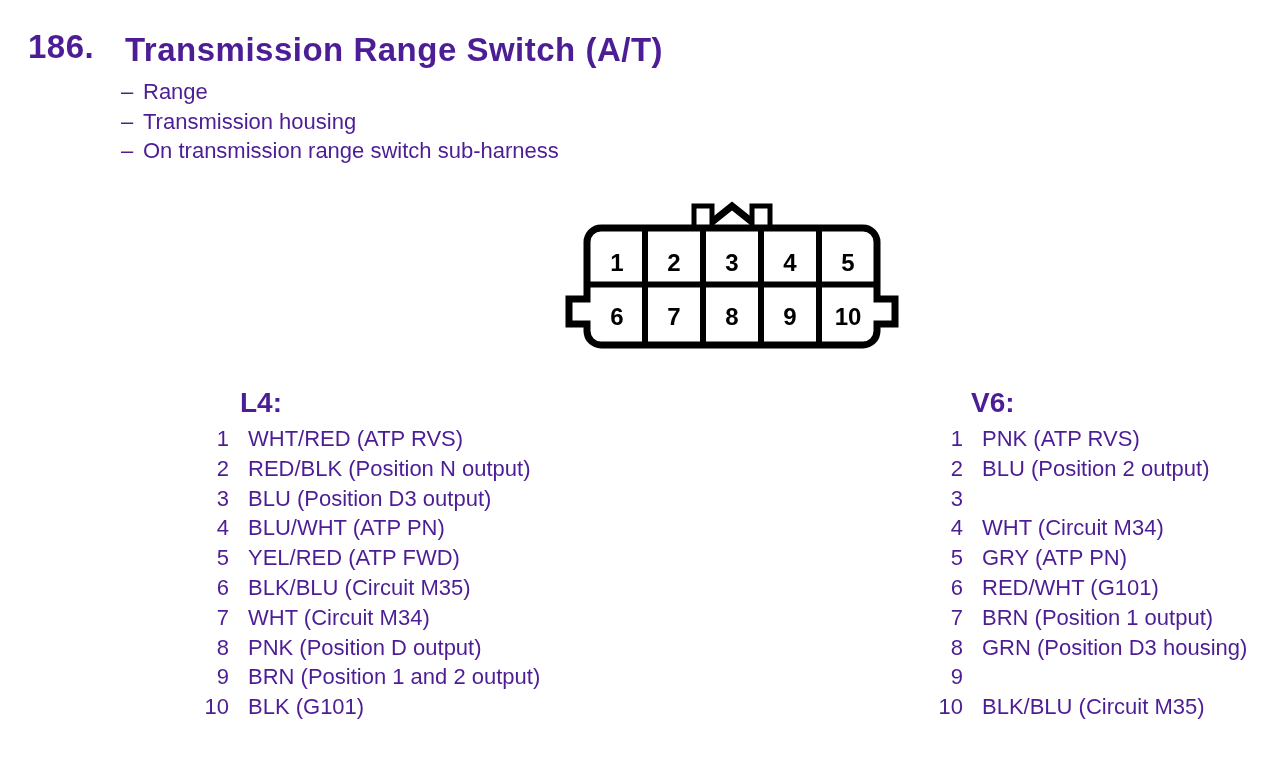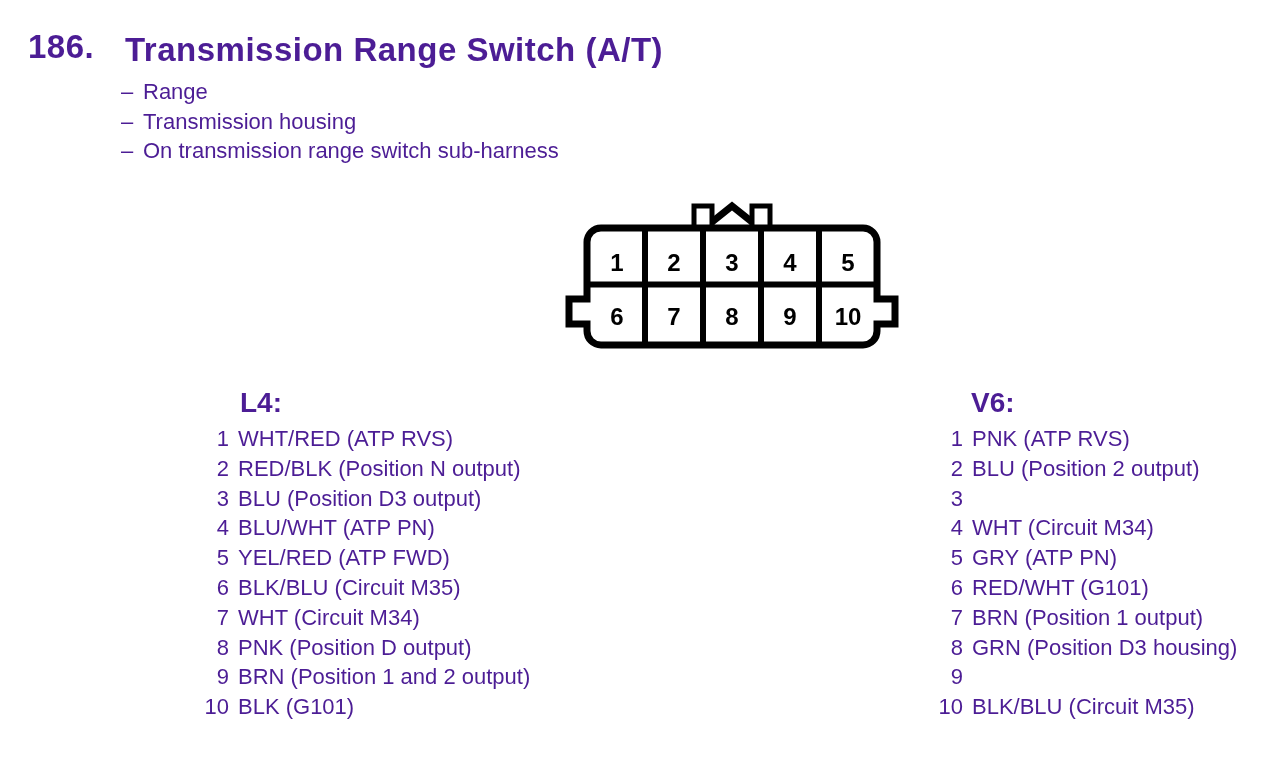--- a/index.html
+++ b/index.html
@@ -84,21 +84,21 @@
   }
   .pinlist.l4 { left: 197px; }
   .pinlist.v6 { left: 931px; }
   .pin-row { display: flex; white-space: nowrap; }
   .pin-num {
     display: inline-block;
     width: 32px;
     flex: 0 0 32px;
     text-align: right;
   }
-  .pin-desc { margin-left: 9px; }
+  .pin-desc { margin-left: 19px; }
 </style>
 </head>
 <body>
 
 <div class="page">
 
   <span class="item-no">186.</span>
   <span class="title">Transmission Range Switch (A/T)</span>
 
   <div class="bullets">

